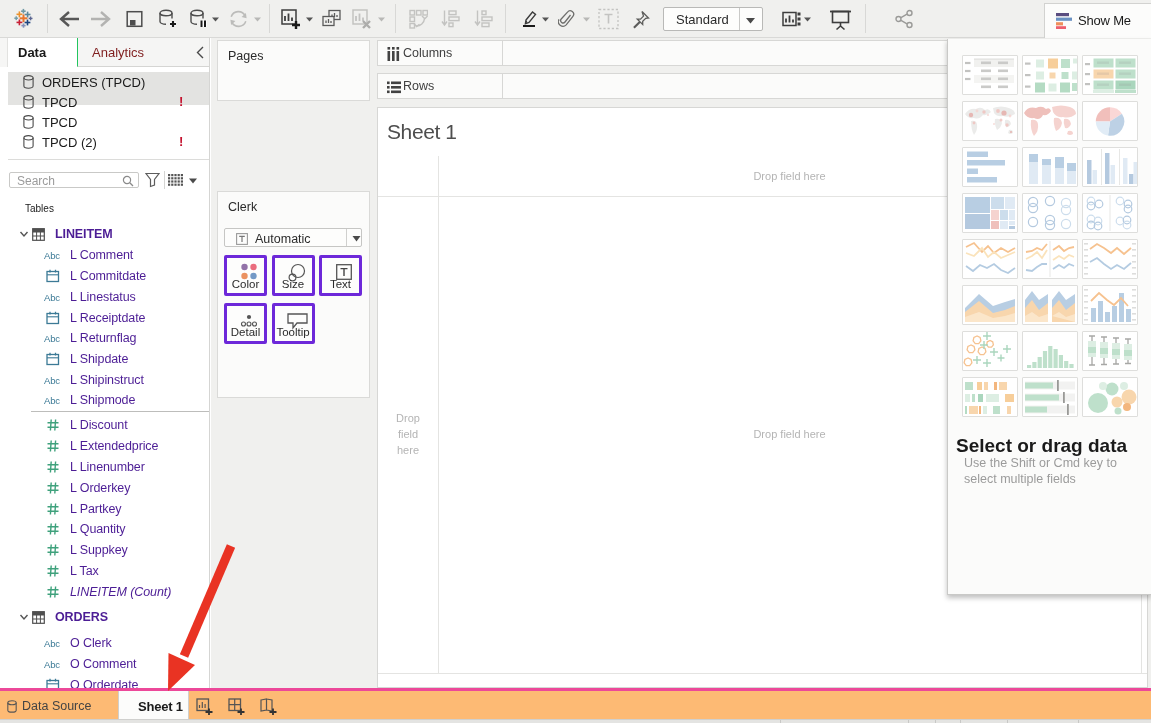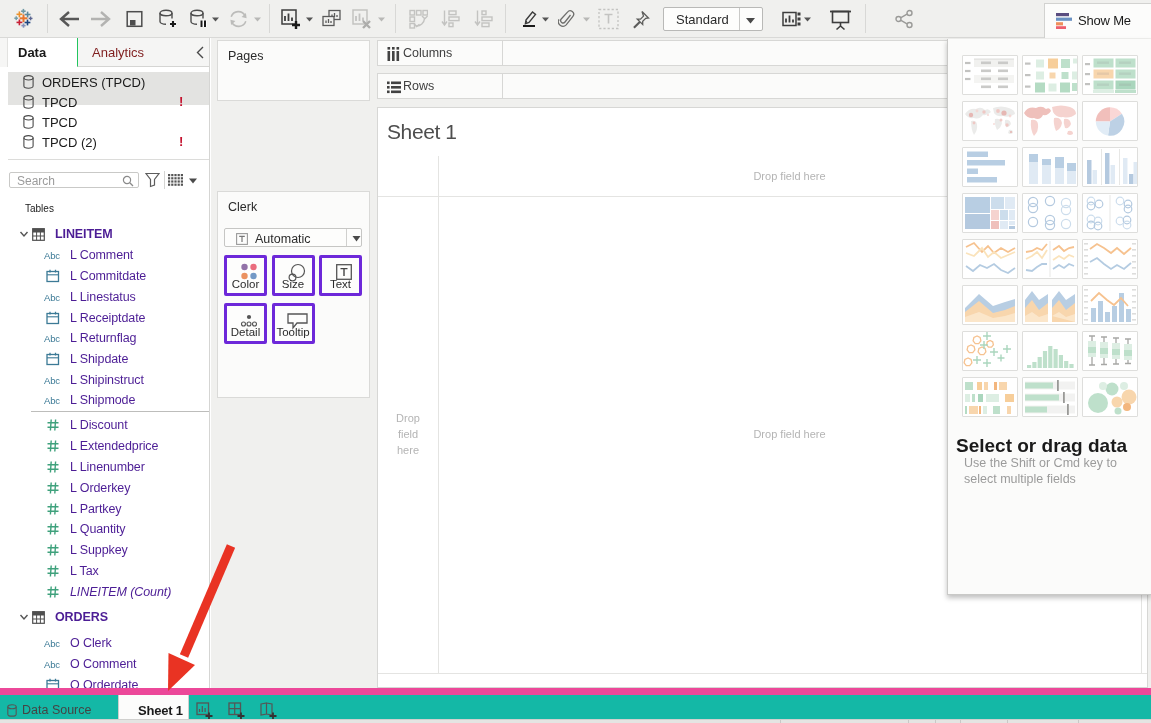--- a/index.html
+++ b/index.html
@@ -54,21 +54,21 @@
   .droptxt { position:absolute; font-size:11px; color:#b4b4b4; }
 
   
   #showme { left:947px; top:39px; width:204px; height:556px; background:#fbfbfa; border-left:1px solid #c9c9c7; border-bottom:1px solid #c9c9c7; box-shadow:0 3px 5px rgba(0,0,0,0.25); }
   .thumb { position:absolute; width:56px; height:40px; background:#fff; border:1px solid #dededc; border-radius:1px; }
   .thumb svg { opacity:0.87; }
   #sm-title { position:absolute; left:8px; top:396px; font-size:19px; font-weight:bold; color:#1a1a1a; }
   #sm-sub { position:absolute; left:16px; top:416px; width:160px; font-size:12.5px; line-height:16px; color:#9b9b9b; }
 
   
-  #tabbar { left:0; top:688px; width:1151px; height:31px; background:#14b8a6; border-top:7px solid #ec4899; }
+  #tabbar { left:0; top:688px; width:1151px; height:31px; background:#fdba74; border-top:3px solid #ec4899; }
   #statusbar { left:0; top:719px; width:1151px; height:4px; background:#e4e4e2; border-top:1px solid #d0d0ce; }
   .ssep { position:absolute; top:0; width:1px; height:4px; background:#c8c8c6; }
   #sheet1-tab { position:absolute; left:118px; top:0; width:71px; height:30px; background:#fcfcfb; border-left:1px solid #cfcfcd; border-right:1px solid #cfcfcd; }
   #sheet1-tab span { position:absolute; left:19px; top:8px; font-size:13px; color:#1a1a1a; font-weight:bold; letter-spacing:-0.2px; }
   .btabicon { position:absolute; top:7px; }
 </style>
 </head>
 <body>
 <div id="app">
   <div id="toolbar" class="abs">

